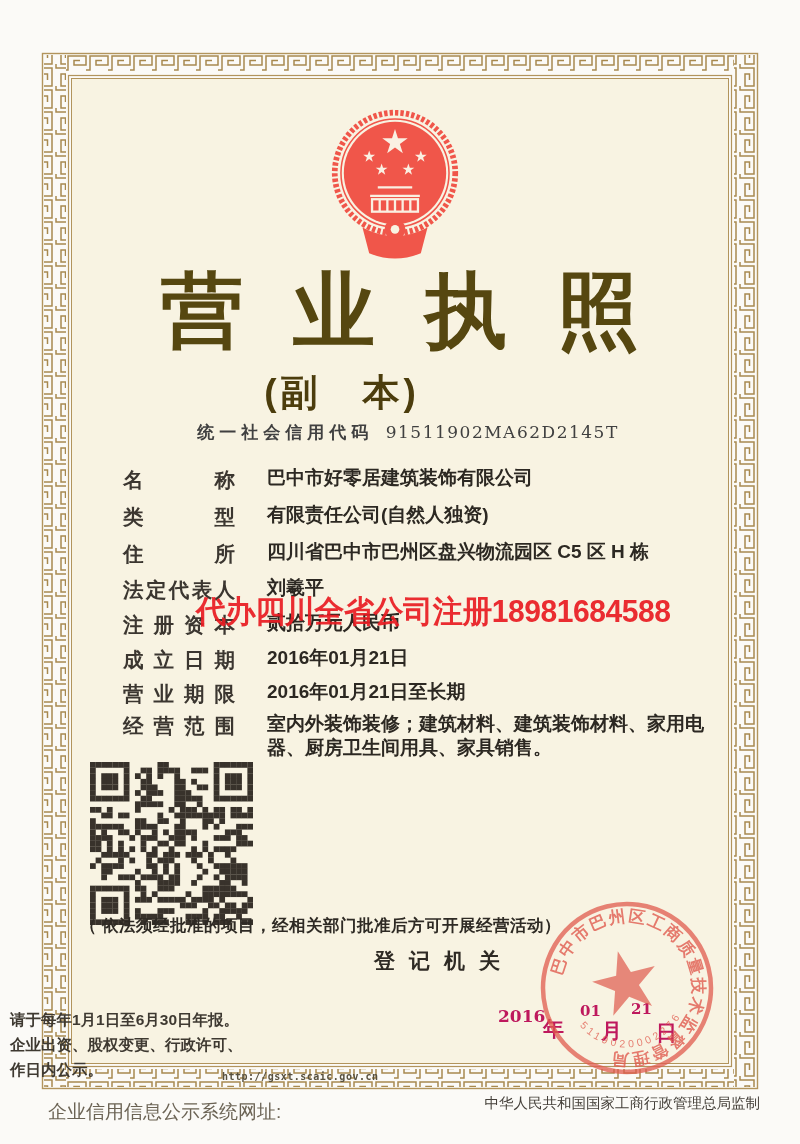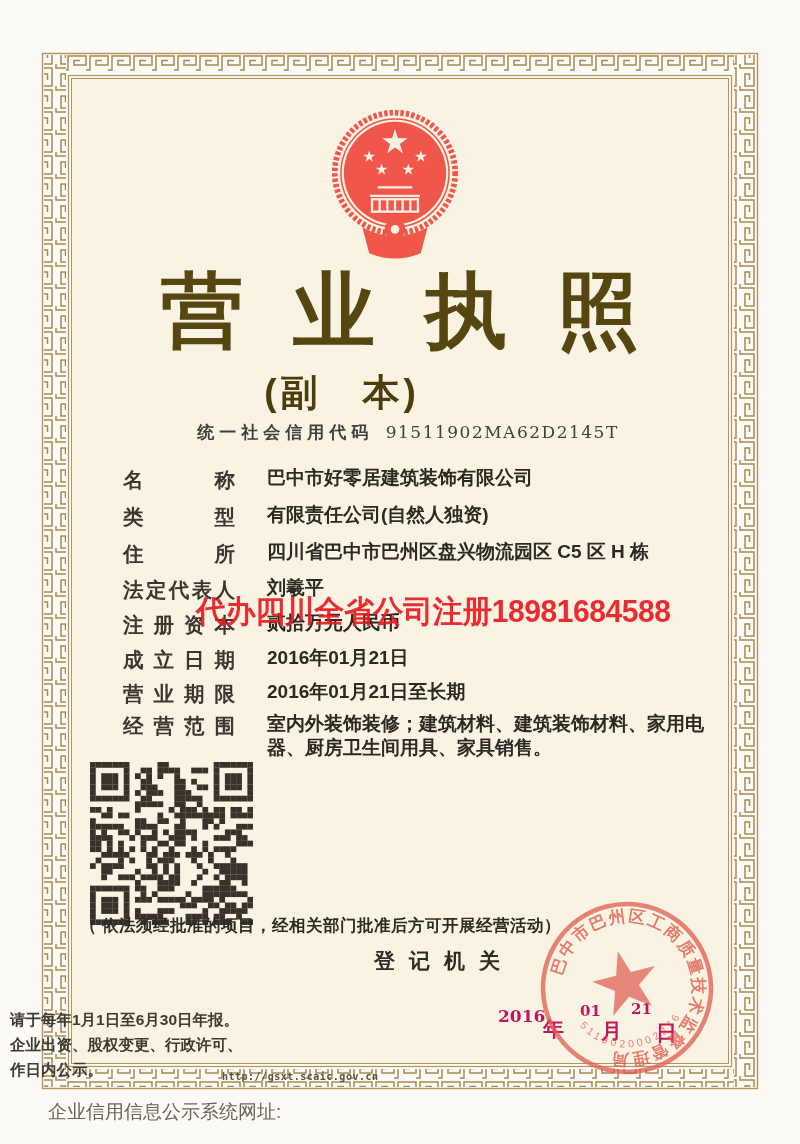--- a/index.html
+++ b/index.html
@@ -639,14 +639,15 @@
   </div>
 
   <div class="annual-notice">
     <div>请于每年1月1日至6月30日年报。</div>
     <div>企业出资、股权变更、行政许可、</div>
     <div>作日内公示。</div>
   </div>
 
   <div class="footer-url">http://gsxt.scaic.gov.cn</div>
   <div class="site-label">企业信用信息公示系统网址:</div>
+  <div class="issuer">中华人民共和国国家工商行政管理总局监制</div>
 
 </div>
 
 </body></html>

